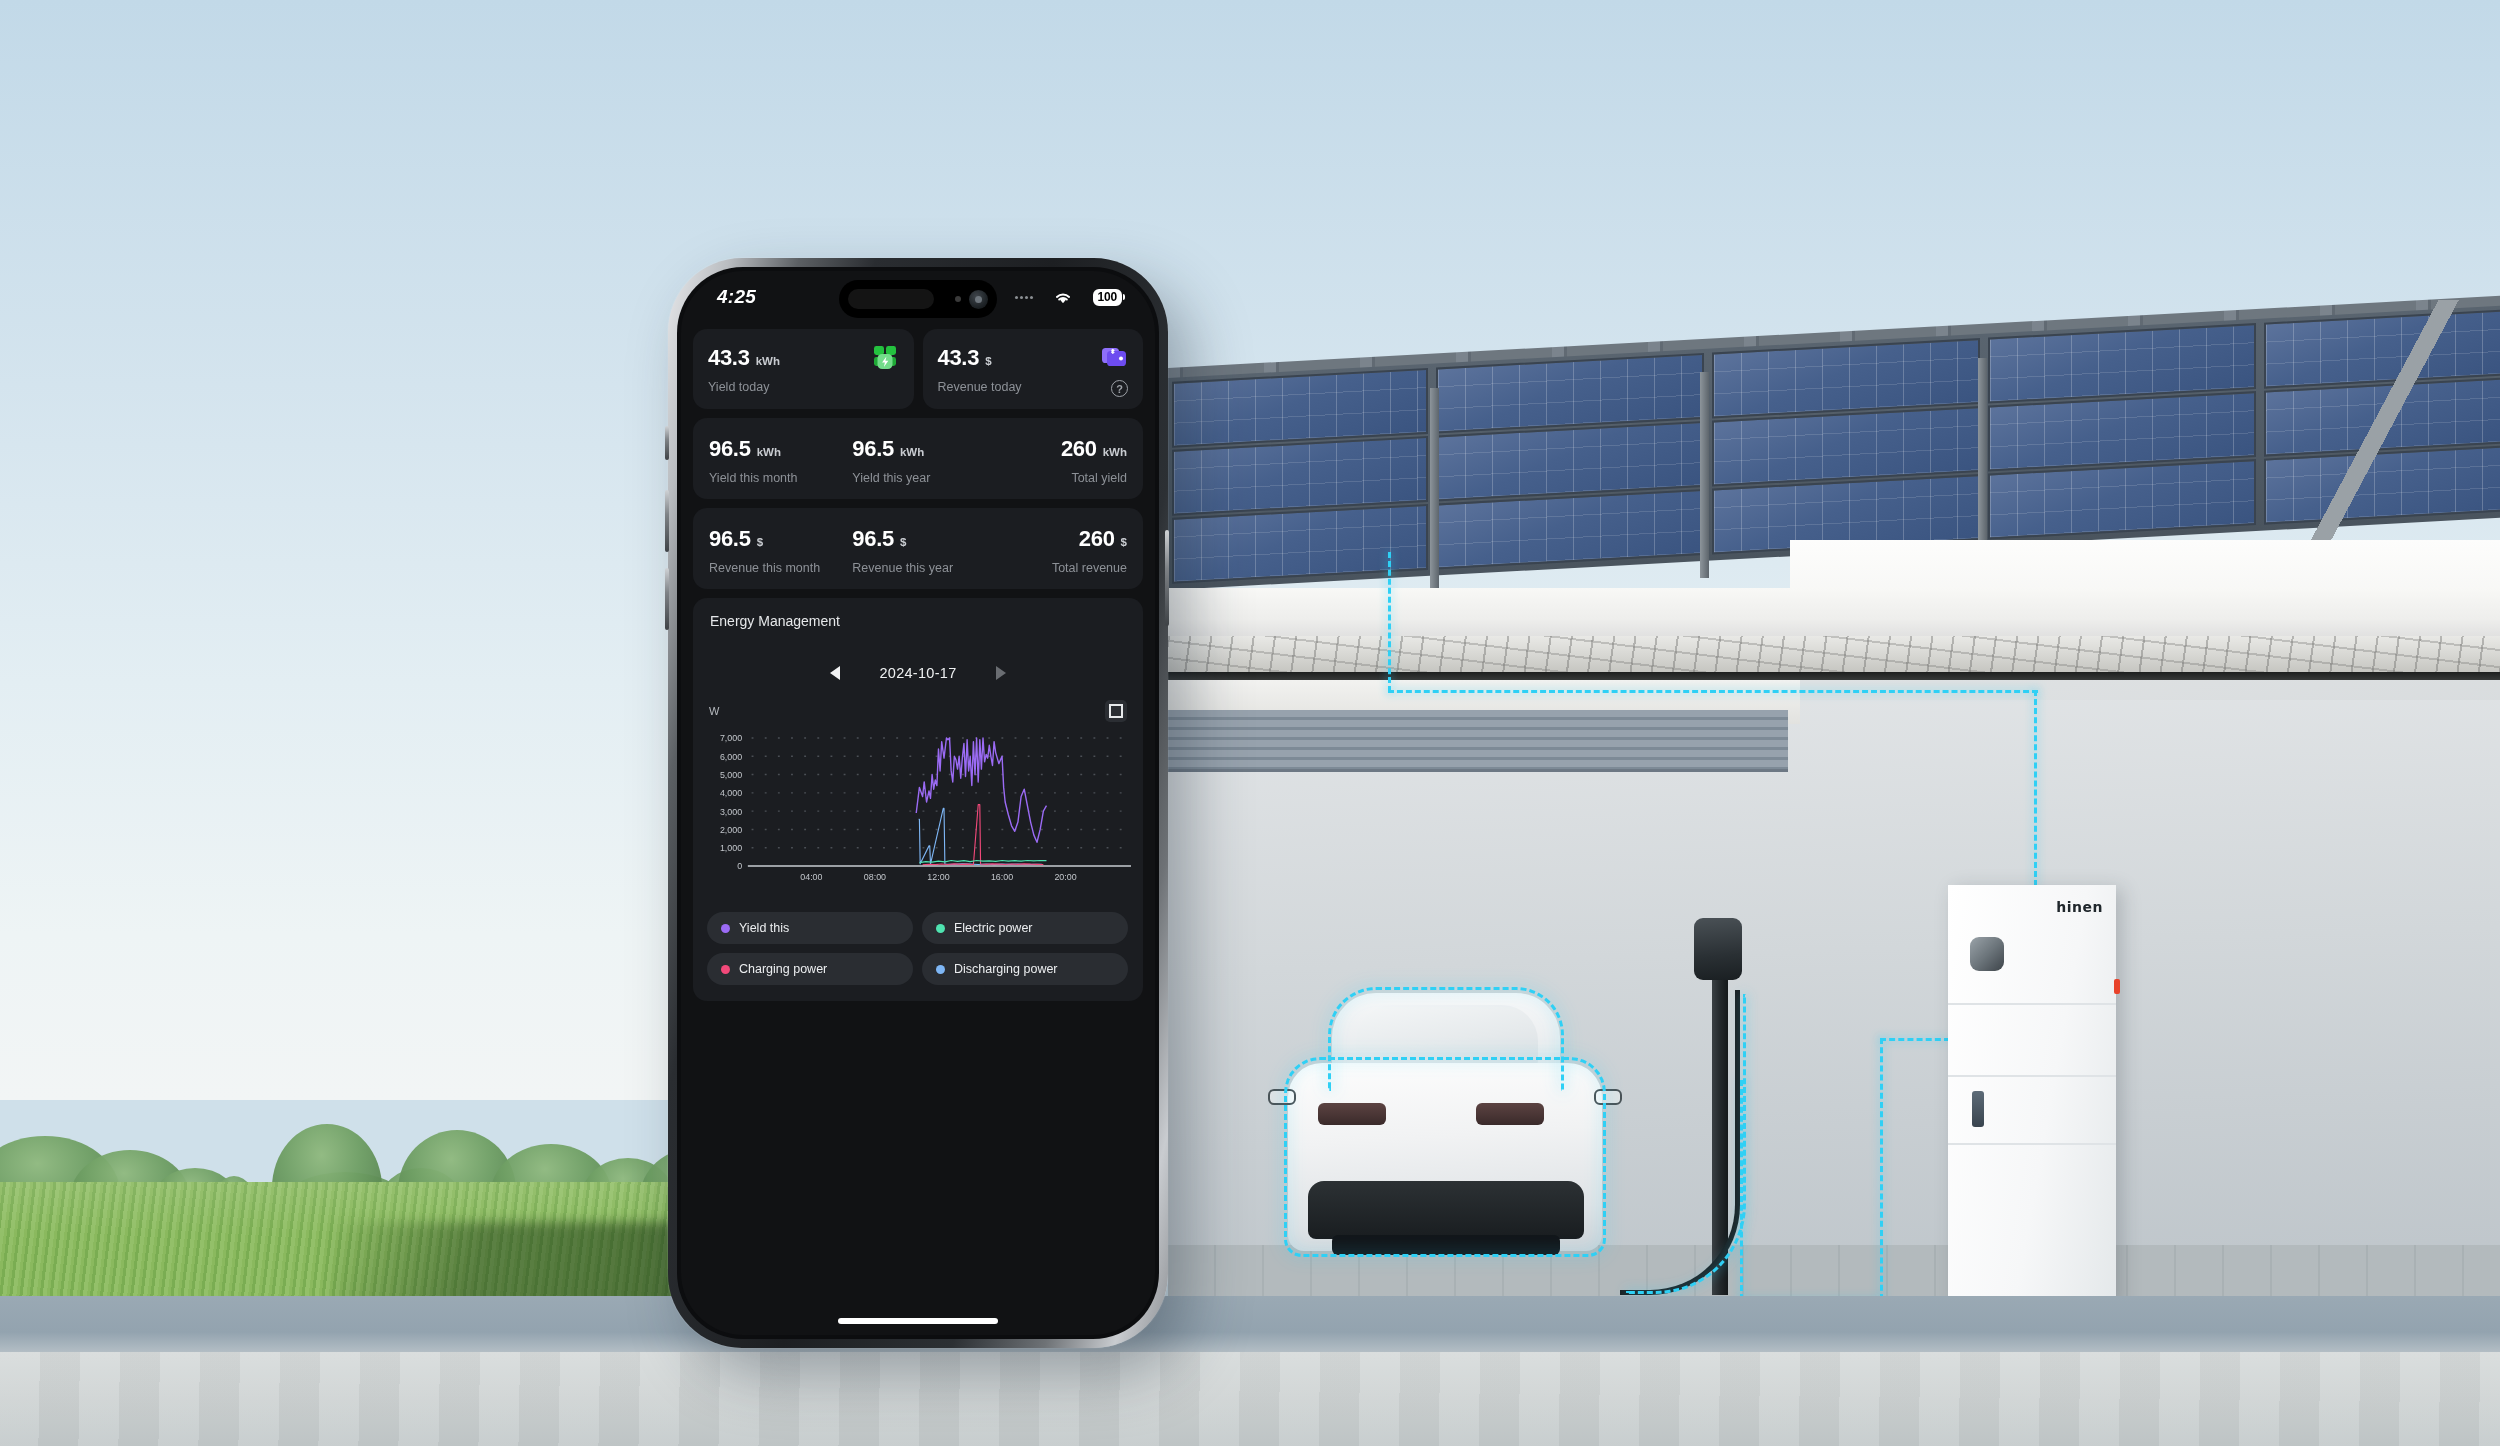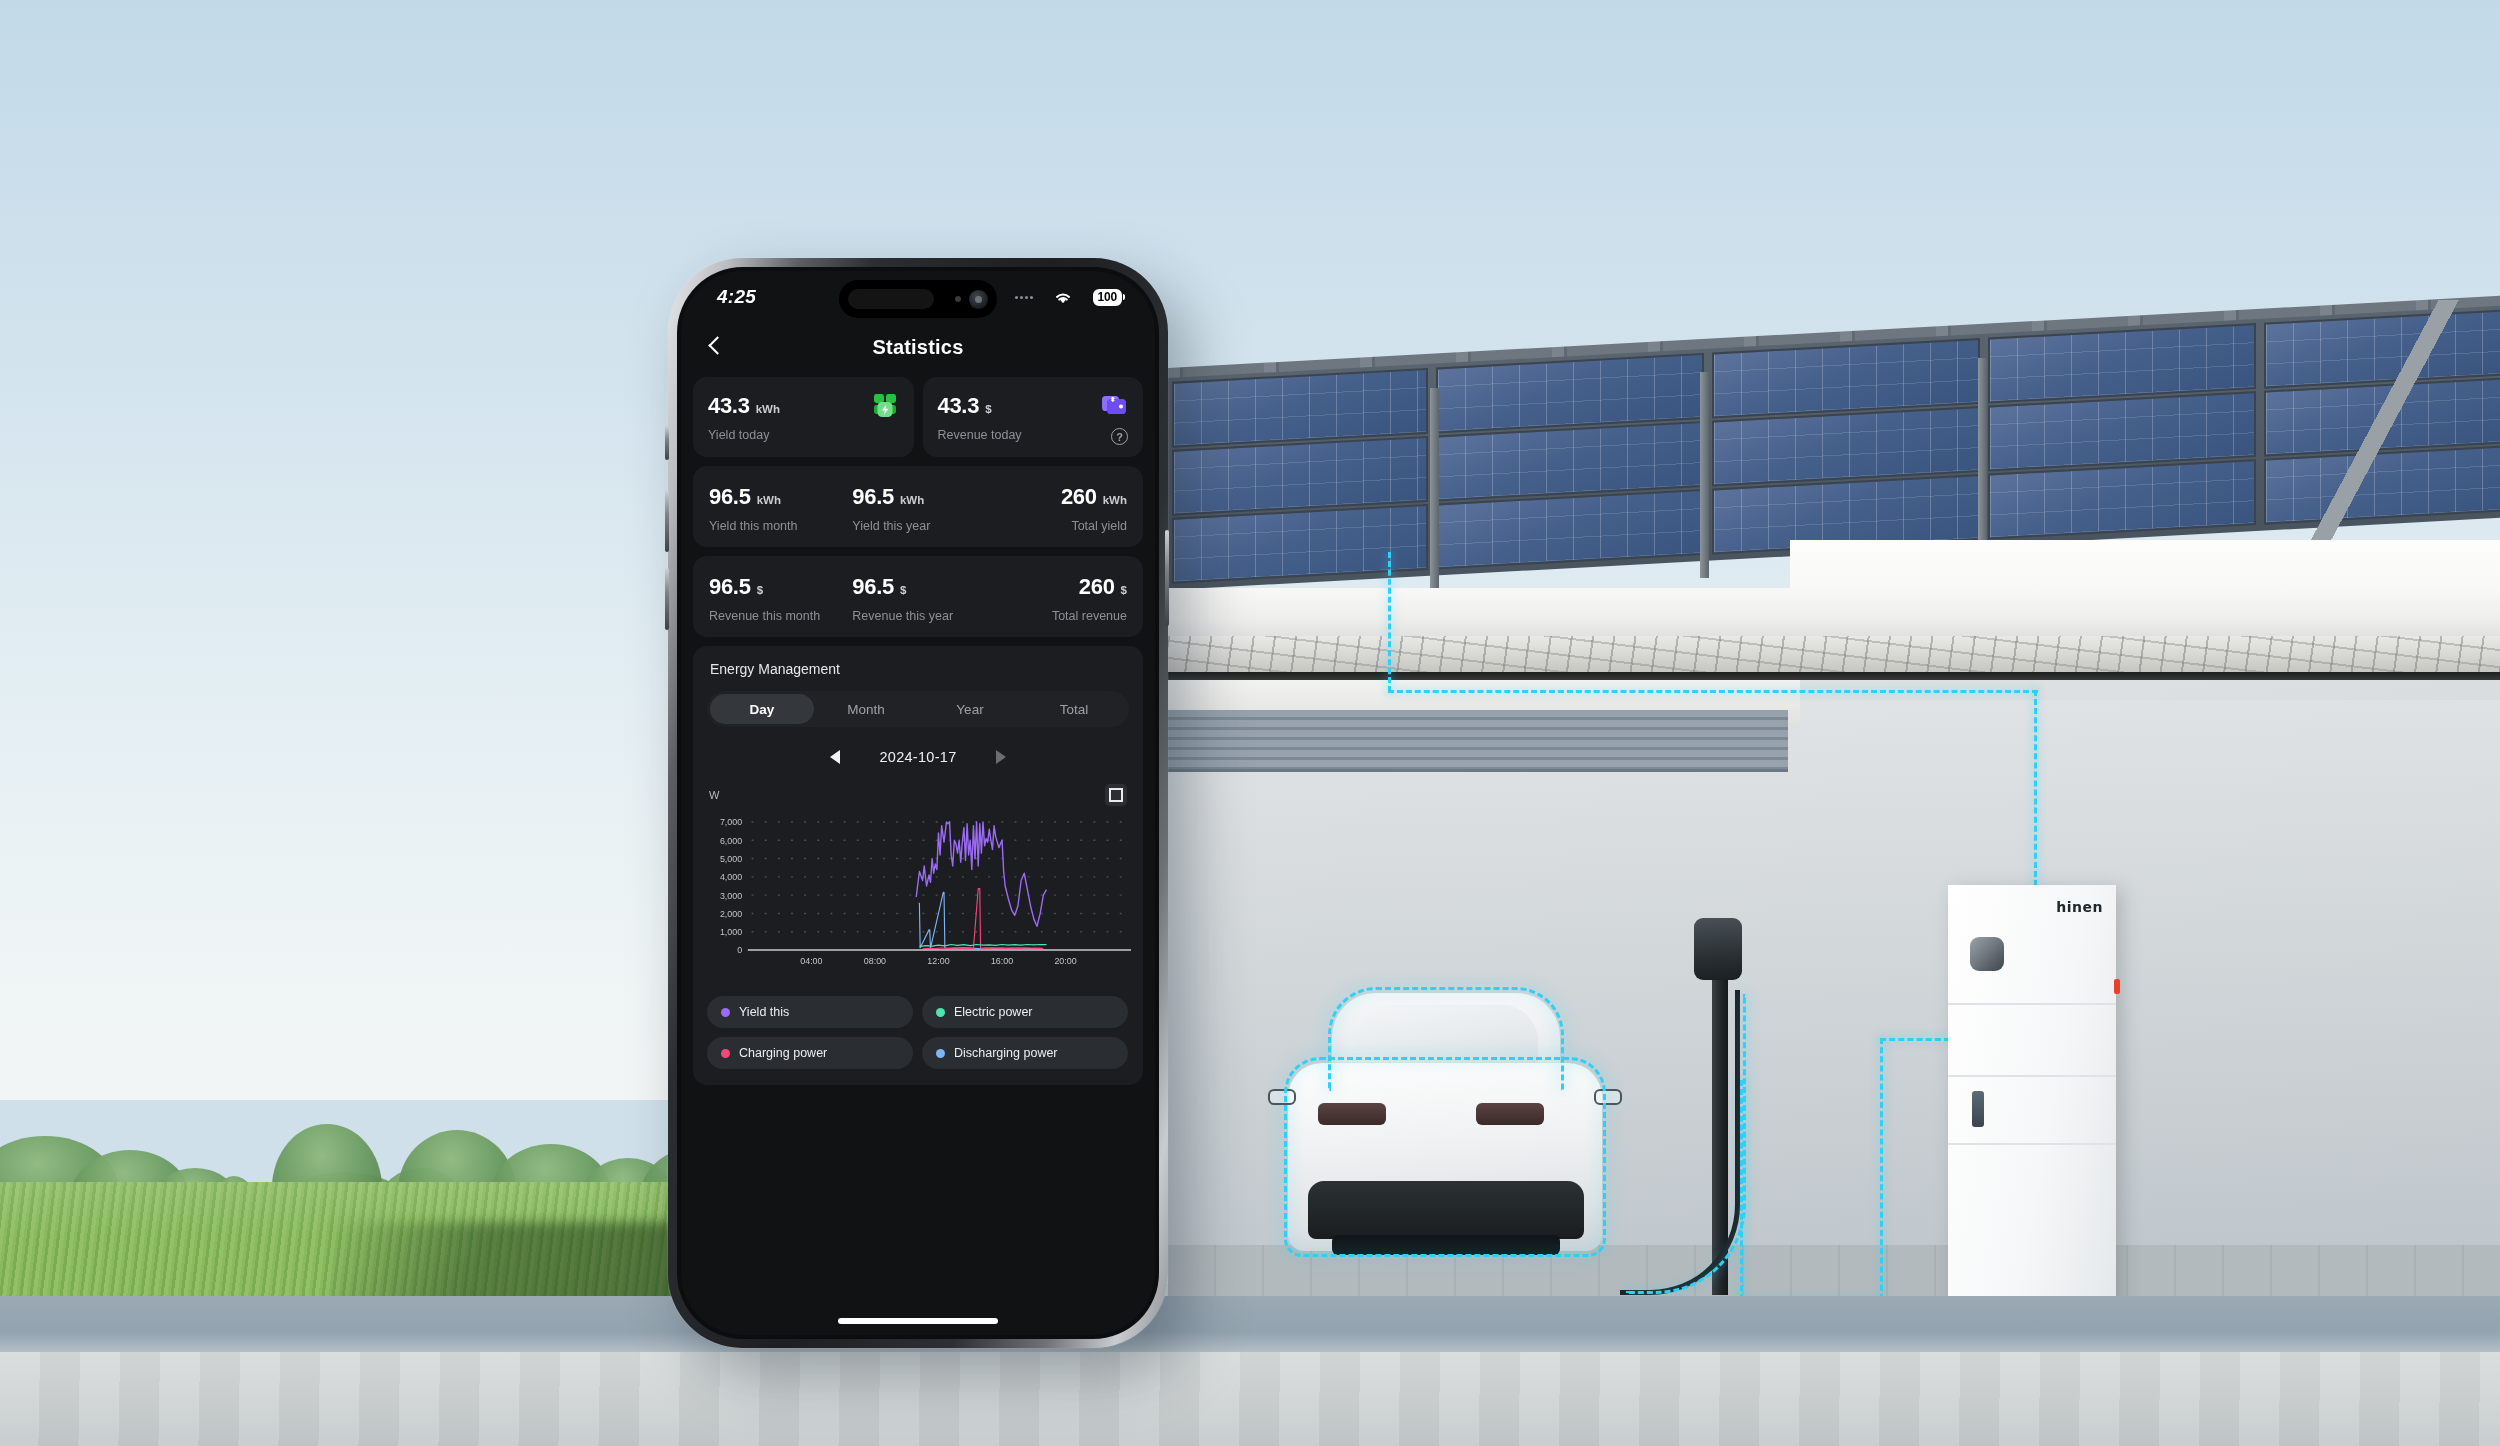--- a/index.html
+++ b/index.html
@@ -519,24 +519,20 @@
           </svg>
           <div style="display:flex;align-items:center;">
             <div class="batt">
                 <b>100</b>
               </div>
             <div class="batt-tip"></div>
           </div>
         </div>
       </div>
 
-      <div class="navbar">
-        <div class="back-chev"></div>
-        <div class="nav-title">Statistics</div>
-      </div>
 
       <div class="content">
 
         <div class="row2">
 
           <div class="stat-card">
             <div class="val-line">
               <span class="val">43.3</span>
               <span class="unit">kWh</span>
             </div>
@@ -616,26 +612,20 @@
                 <span class="unit">$</span>
               </div>
               <div class="lbl">Total revenue</div>
             </div>
           </div>
         </div>
 
         <div class="em-card">
           <div class="em-title">Energy Management</div>
 
-          <div class="segmented">
-            <div class="seg active">Day</div>
-            <div class="seg">Month</div>
-            <div class="seg">Year</div>
-            <div class="seg">Total</div>
-          </div>
 
           <div class="datebar">
             <div class="tri left"></div>
             <div class="date-lbl">2024-10-17</div>
             <div class="tri right"></div>
           </div>
 
           <div class="chart-head">
             <div class="chart-unit">W</div>
             <div class="expand-ic">

